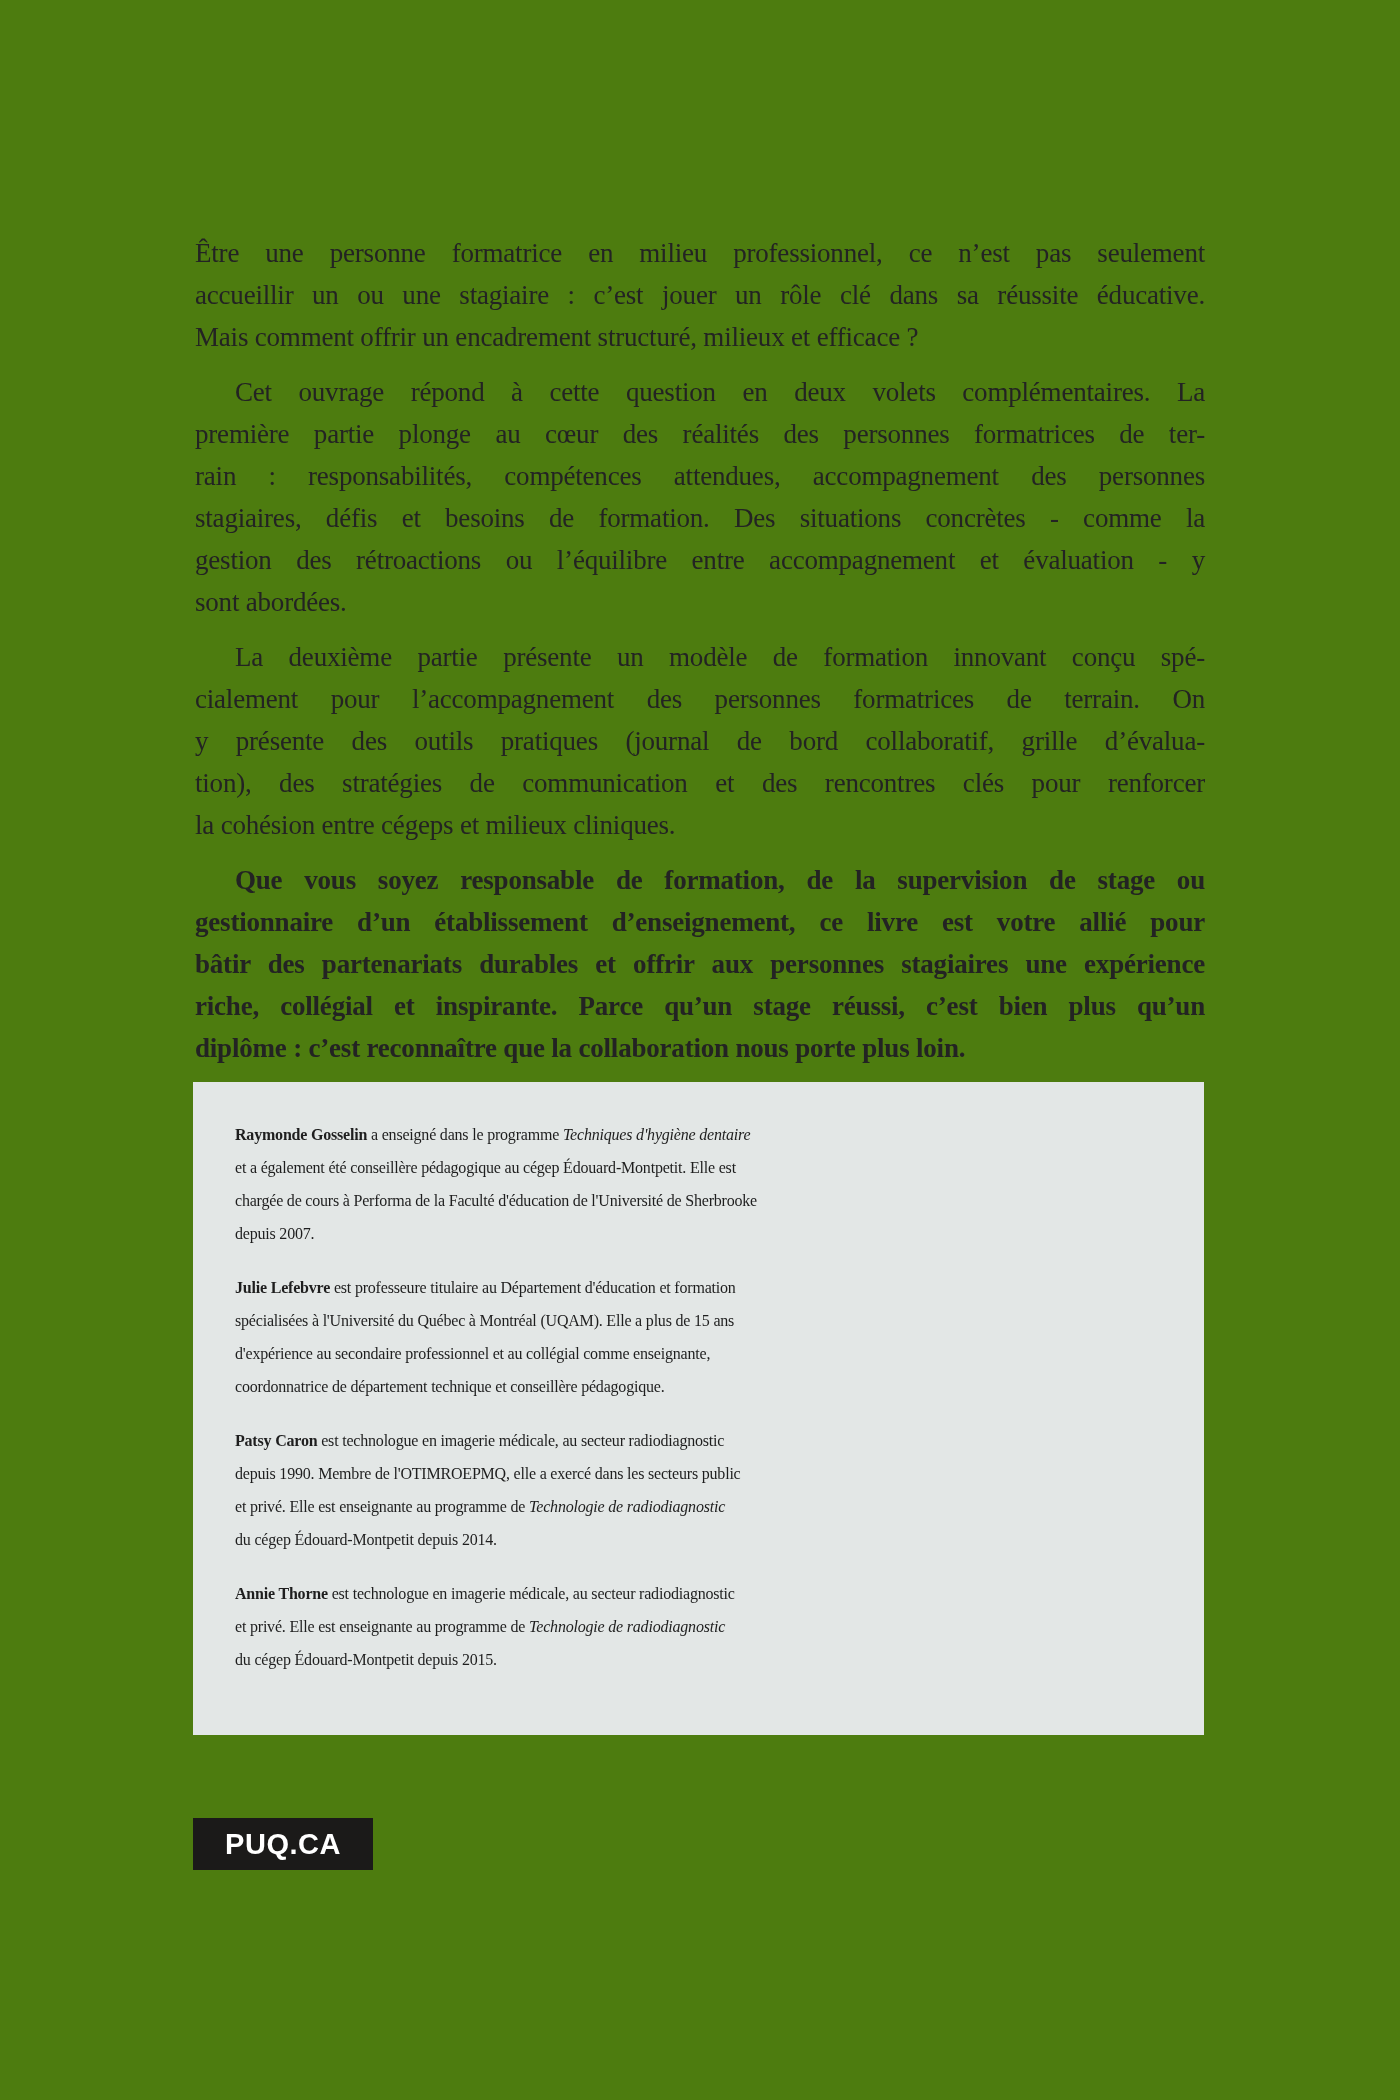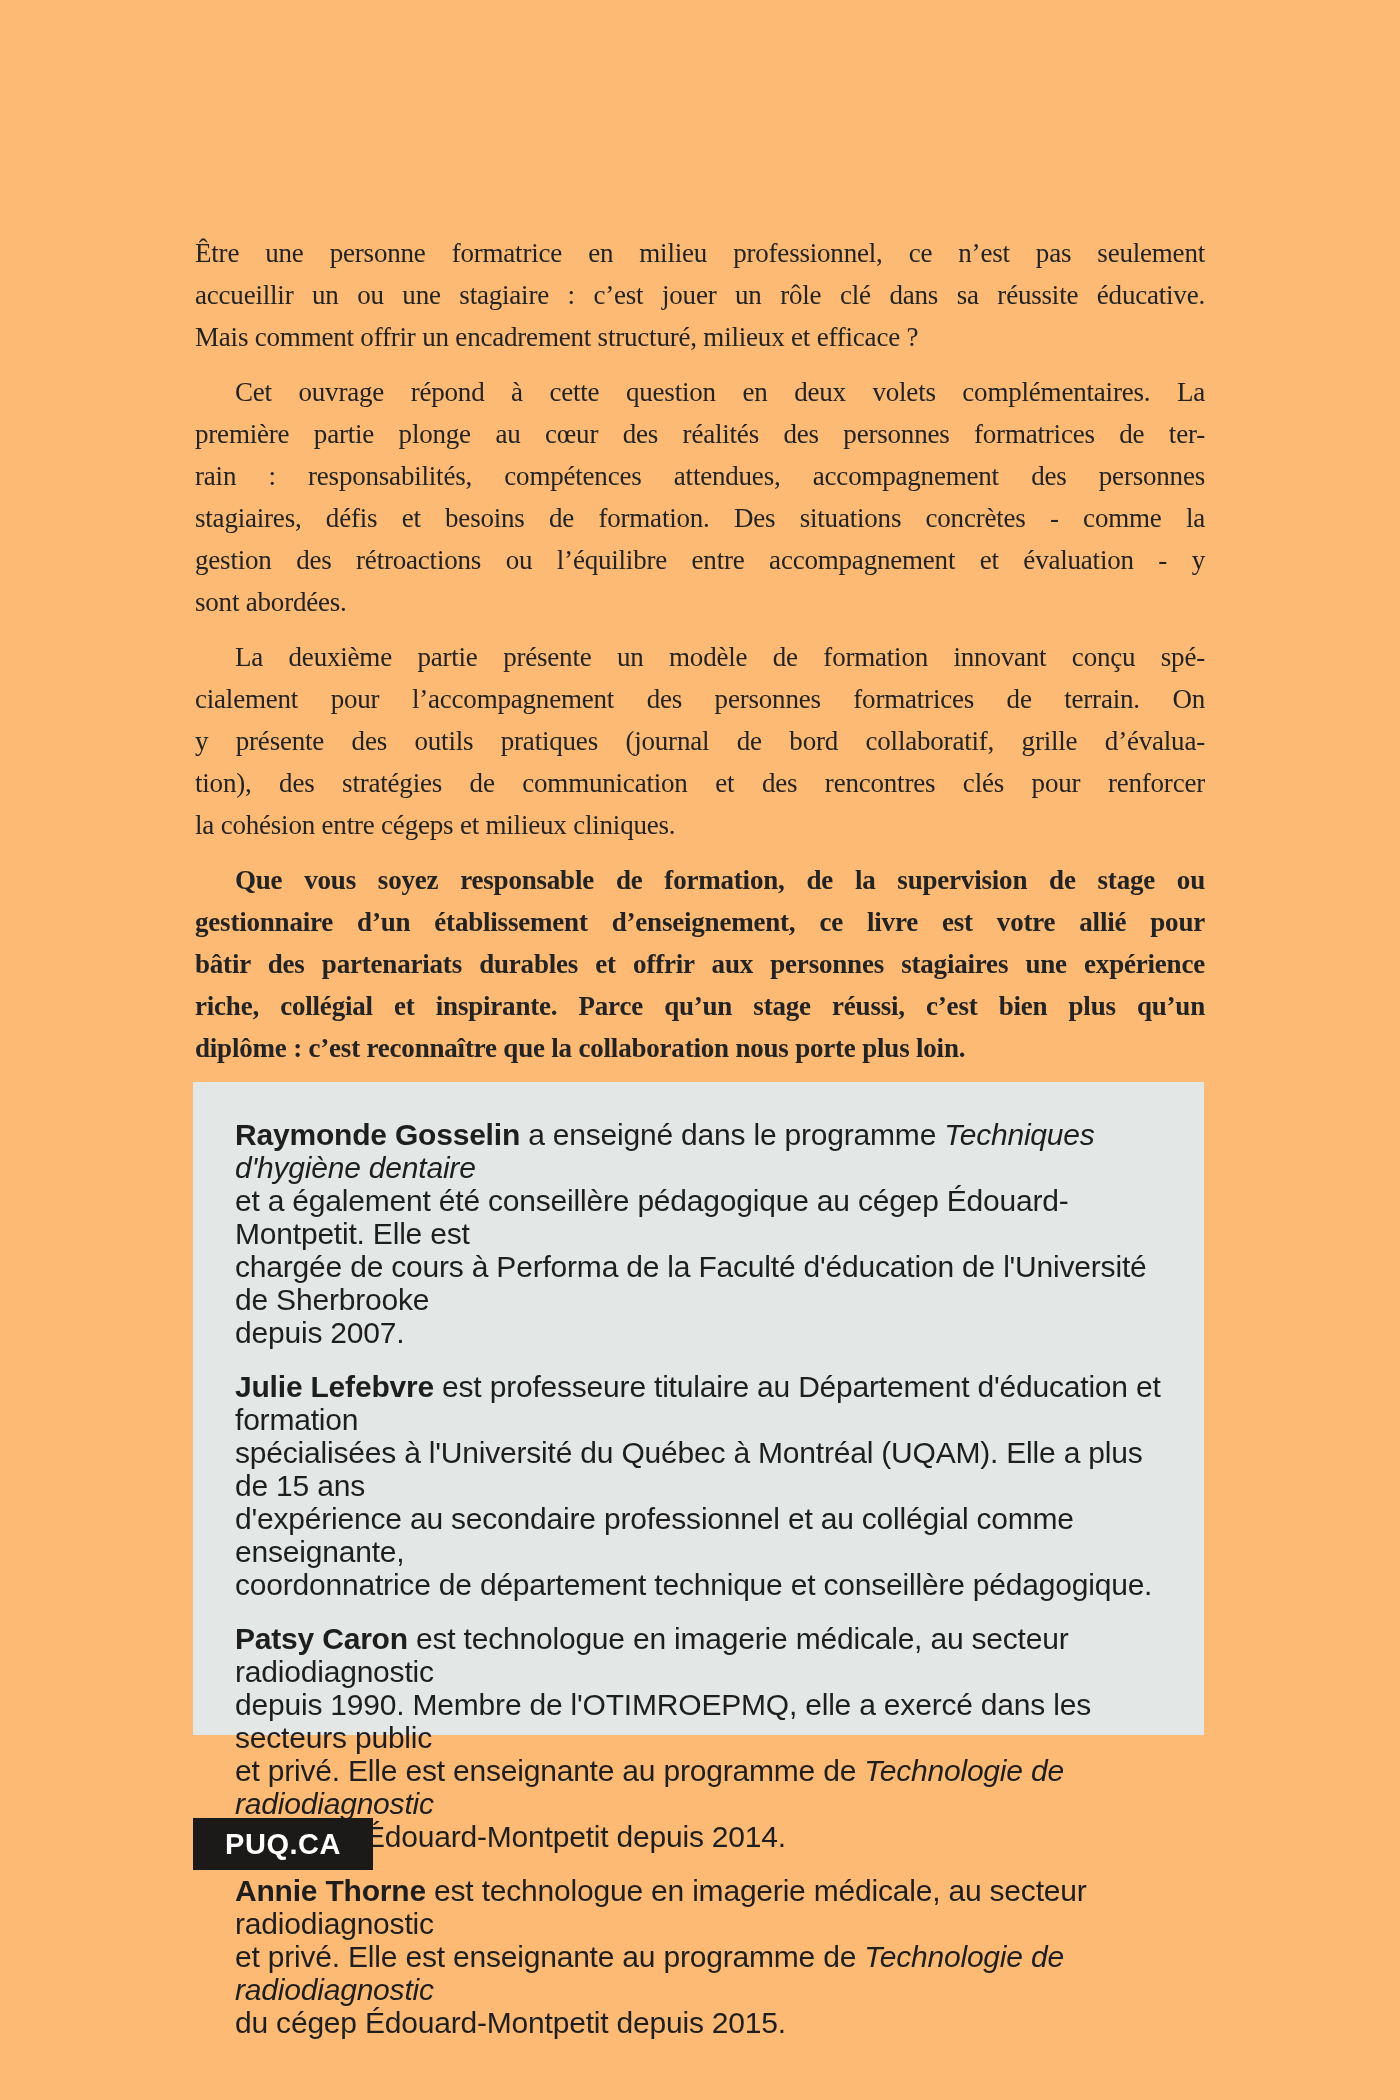--- a/index.html
+++ b/index.html
@@ -42,22 +42,22 @@
     position: absolute;
     left: 193px;
     top: 1082px;
     width: 1011px;
     height: 653px;
     box-sizing: border-box;
     padding: 36px 42px 30px 42px;
     background: #e3e7e6;
   }
   .bio {
-    font-family: Liberation Sans, sans-serif;
-    font-size: 30px;
+    font-family: Liberation Serif, serif;
+    font-size: 16px;
     line-height: 33px;
     letter-spacing: -0.2px;
     color: #1e1e1e;
     margin: 0 0 21px 0;
   }
   .bio:last-child { margin-bottom: 4px; }
   .bio-line { white-space: normal; }
   .bio .b { font-weight: bold; }
   .bio .i { font-style: italic; }
 
@@ -75,21 +75,21 @@
     justify-content: center;
     font-family: "Liberation Sans", sans-serif;
     font-weight: 700;
     font-size: 29px;
     letter-spacing: 0.5px;
   }
 </style>
 </head>
 <body>
 
-<div class="page" style="background: #fdba74; padding-left: 40px;">
+<div class="page" style="background: #4d7c0f; padding-left: 40px;">
 
   <main class="body-text" style="color: rgb(35, 35, 35);">
       <div class="para">
         <div class="line">Être une personne formatrice en milieu professionnel, ce n’est pas seulement</div>
         <div class="line">accueillir un ou une stagiaire : c’est jouer un rôle clé dans sa réussite éducative.</div>
         <div class="line last">Mais comment offrir un encadrement structuré, milieux et efficace ?</div>
       </div>
       <div class="para">
         <div class="line indent">Cet ouvrage répond à cette question en deux volets complémentaires. La</div>
         <div class="line">première partie plonge au cœur des réalités des personnes formatrices de ter-</div>

